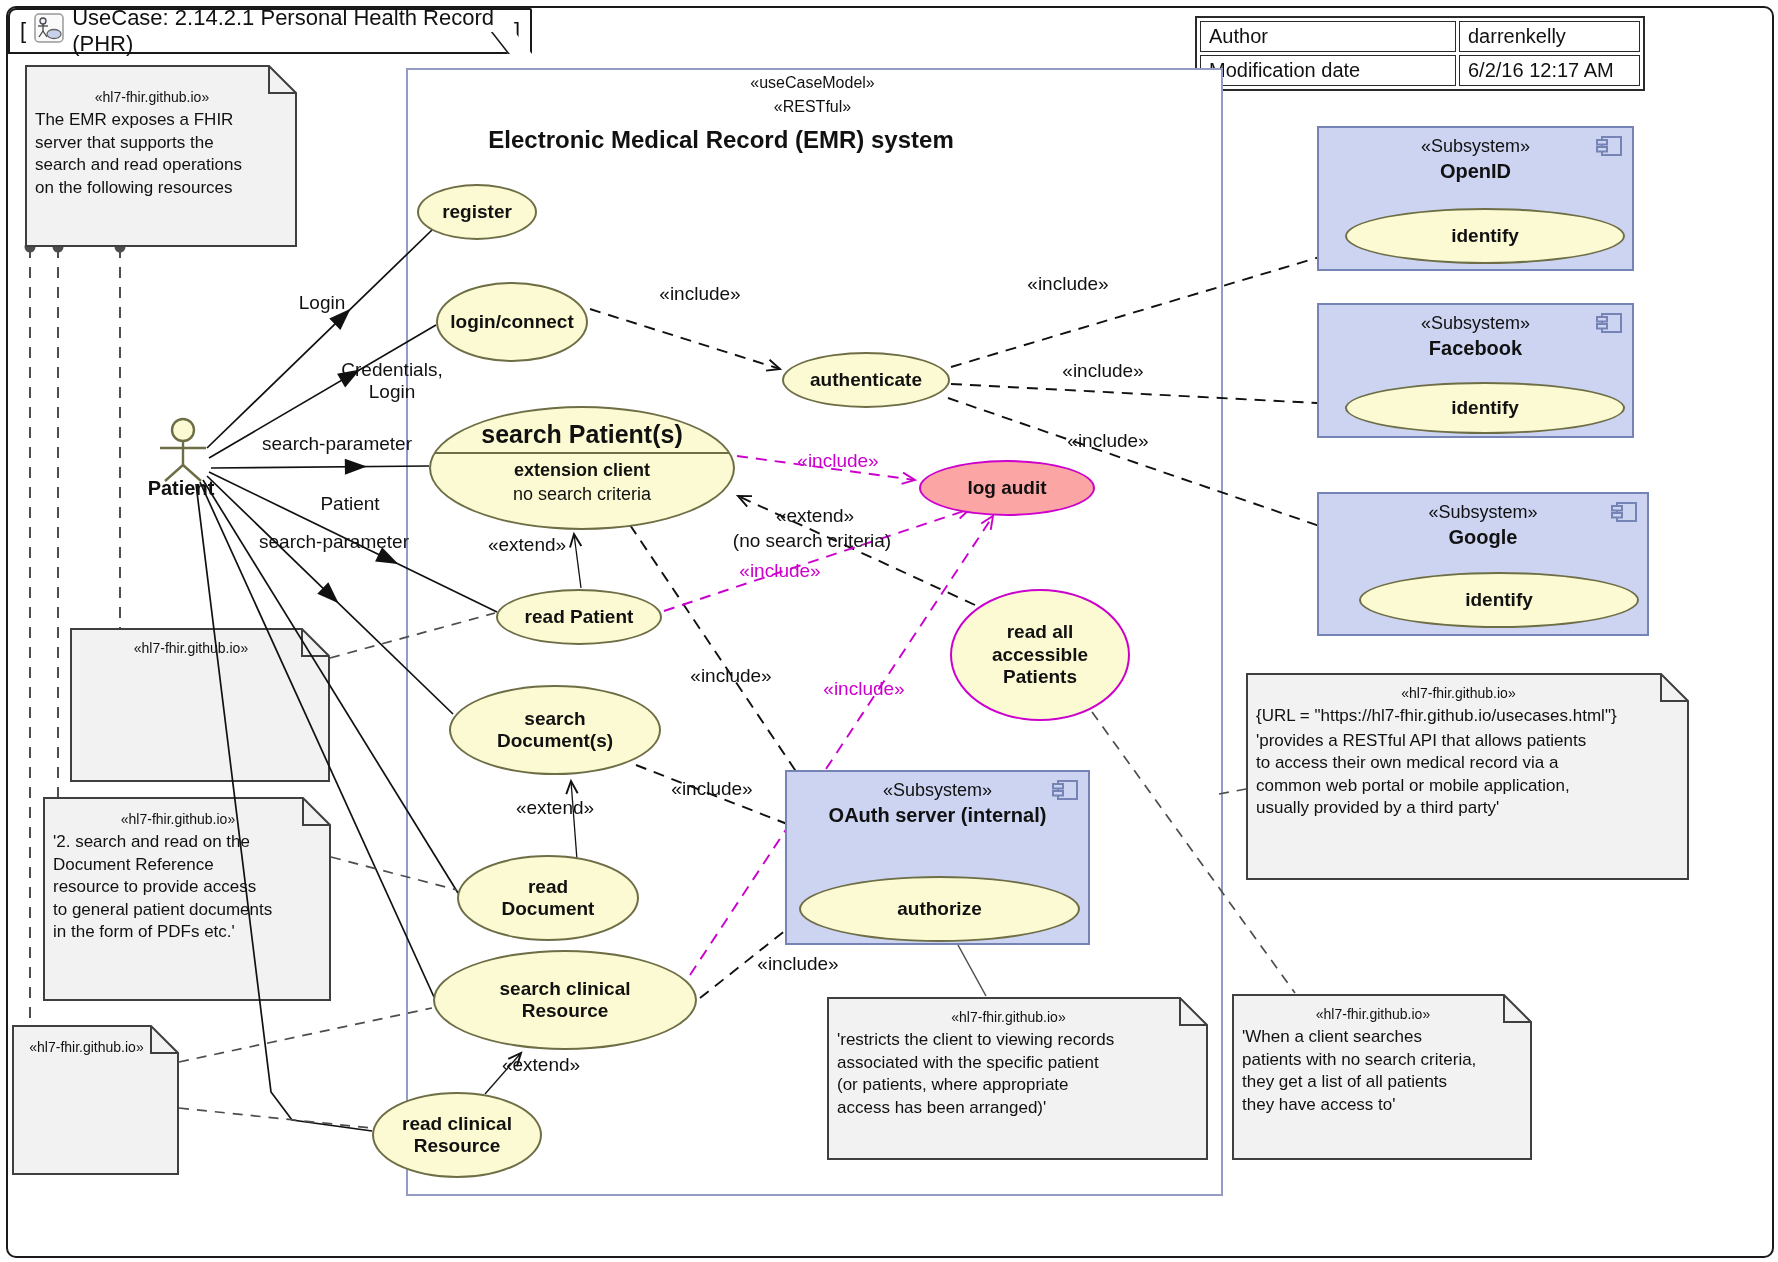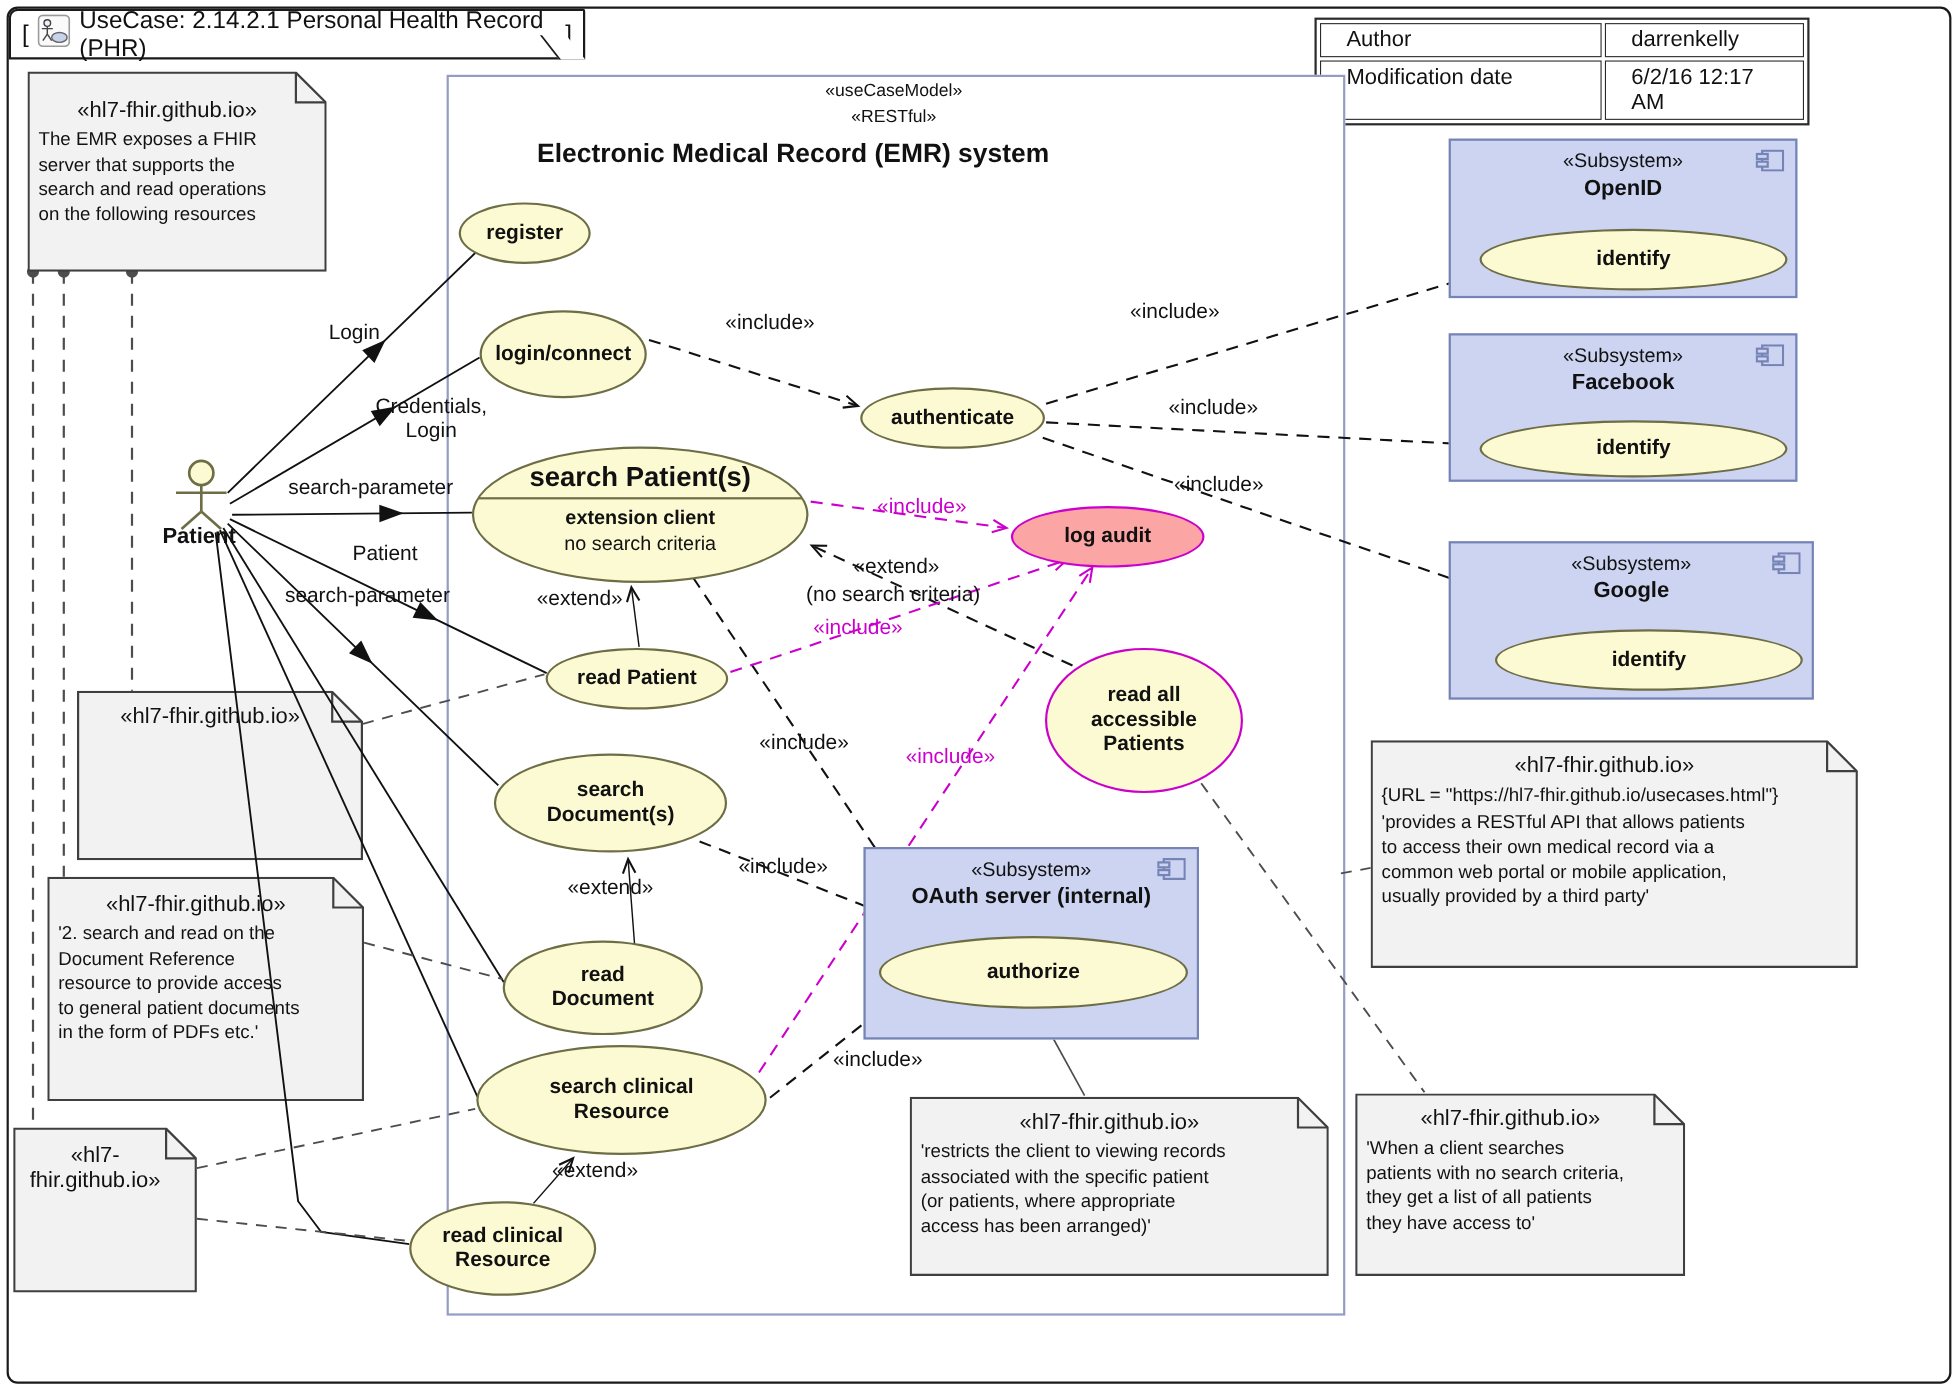--- a/index.html
+++ b/index.html
@@ -10,30 +10,30 @@
   
   .tab{position:absolute;left:8px;top:8px;width:524px;height:46px;background:#fff;
     border:2px solid #1a1a1a;border-radius:8px 2px 0 0;display:flex;align-items:center;
     gap:8px;padding:0 10px;font-size:22px;box-sizing:border-box;}
   .tab .cut{position:absolute;right:-2px;bottom:-2px;width:22px;height:22px;background:#fff;
     border-left:2px solid #1a1a1a;transform:skewX(38deg);transform-origin:bottom;}
   
   .atable{position:absolute;left:1195px;top:16px;width:450px;background:#fff;
     border:2px solid #2a2a2a;padding:3px;box-sizing:border-box;}
   .atable .grid{display:grid;grid-template-columns:256px 1fr;gap:3px;}
-  .atable .cell{border:1px solid #2a2a2a;font-size:20px;padding:3px 23px;background:#fff;}
+  .atable .cell{border:1px solid #2a2a2a;font-size:20px;padding:3px 8px;background:#fff;}
   
   .boundary{position:absolute;left:406px;top:68px;width:813px;height:1124px;
     border:2px solid #959cc4;background:#fff;}
   .bhead{position:absolute;text-align:center;font-size:16px;}
   .btitle{font-size:24px;font-weight:bold;}
   
   .note{position:absolute;}
   .note svg{position:absolute;left:0;top:0;}
-  .note .stereo{position:relative;text-align:center;font-size:20px;padding:0 26px 2px 8px;}
+  .note .stereo{position:relative;text-align:center;font-size:14px;padding:0 26px 2px 8px;}
   .note .body{position:relative;font-size:17px;line-height:1.33;padding:2px 8px 0 10px;
     white-space:pre-line;}
   
   .uc{position:absolute;border:2px solid #6e6e46;background:#fcfad2;border-radius:50%;
     display:flex;align-items:center;justify-content:center;text-align:center;
     font-size:19px;font-weight:bold;white-space:pre-line;line-height:1.18;box-sizing:border-box;}
   .uc.mag{border-color:#cc00cc;}
   .uc.white{background:#fca5a5;}
   .sp{position:absolute;border:2px solid #6e6e46;background:#fcfad2;border-radius:50%;box-sizing:border-box;}
   .sp .t1{position:absolute;top:12px;width:100%;text-align:center;font-size:25px;font-weight:bold;}
@@ -239,21 +239,21 @@
         <div class="uc" style="position: absolute; left: 40px; top: 78px; width: 280px; height: 56px;">identify</div>
       </div>
       <div class="subsys z7" style="position: absolute; left: 785px; top: 770px; width: 305px; height: 175px;">
         <div class="stereo">«Subsystem»</div>
         <div class="name">OAuth server (internal)</div>
         <span class="cicon"><svg width="26" height="20" viewBox="0 0 26 20">
             <rect x="6" y="1" width="19" height="18" fill="none" stroke="#7683b5" stroke-width="2"></rect>
             <rect x="1" y="4" width="10" height="4.5" fill="#ccd4f2" stroke="#7683b5" stroke-width="2"></rect>
             <rect x="1" y="11" width="10" height="4.5" fill="#ccd4f2" stroke="#7683b5" stroke-width="2"></rect>
           </svg></span>
-        <div class="uc" style="position: absolute; left: 12px; top: 79px; width: 281px; height: 66px;">authorize</div>
+        <div class="uc" style="position: absolute; left: 12px; top: 104px; width: 281px; height: 66px;">authorize</div>
       </div>
       <div class="note z7" style="position: absolute; left: 25px; top: 65px; width: 272px; height: 182px;">
         <svg width="272" height="182">
           <path d="M1,1 H244 L271,28 V181 H1 Z" fill="#f2f2f2" stroke="#3f3f3f" stroke-width="2"></path>
           <path d="M244,1 V28 H271" fill="none" stroke="#3f3f3f" stroke-width="2"></path>
         </svg>
         <div class="stereo" style="padding-top: 24px;">«hl7-fhir.github.io»</div>
         <div class="body">The EMR exposes a FHIR
 server that supports the
 search and read operations

